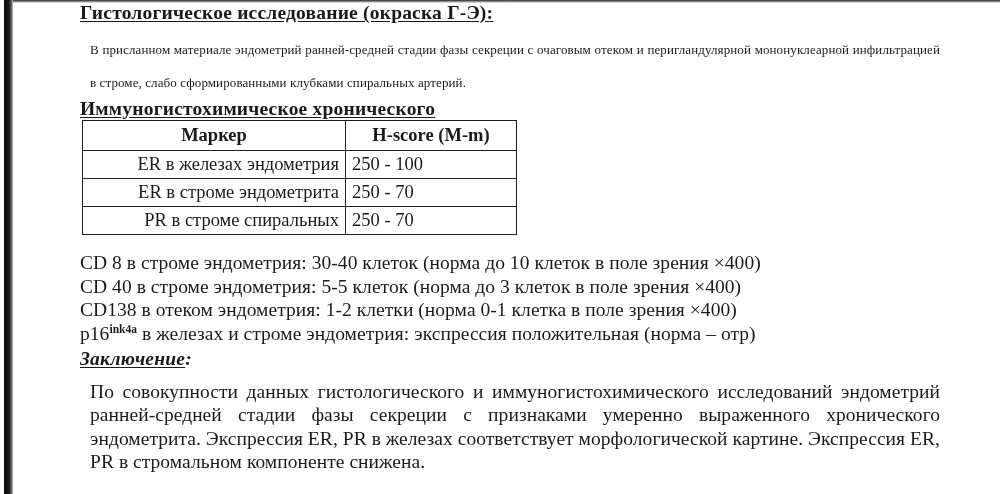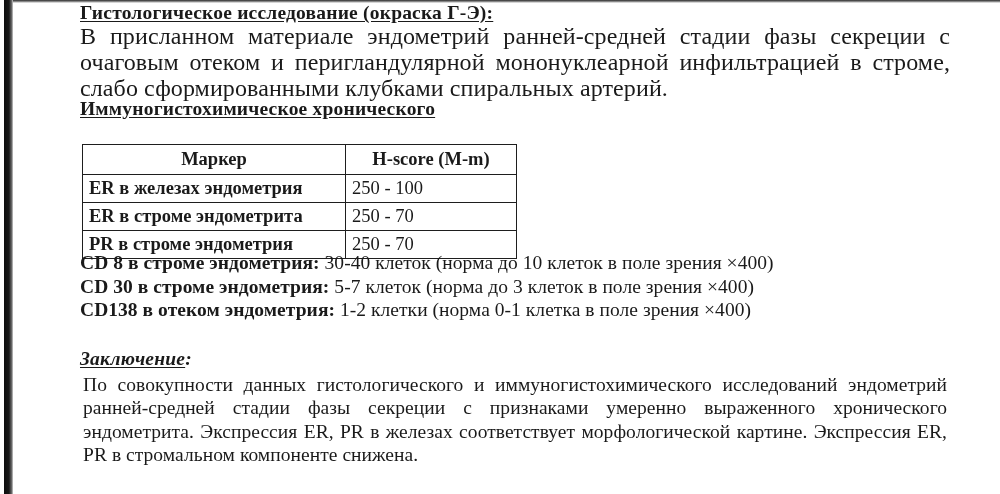--- a/index.html
+++ b/index.html
@@ -63,23 +63,23 @@
     letter-spacing: 0.2px;
   }
   .u { text-decoration: underline; text-underline-offset: 2px; }
 
   .head-hist {
     letter-spacing: 0.9px;
     font-size: 19.5px;
   }
 
   p.body-par {
-    font-size: 24px;
-    line-height: 26px;
-    margin: 0;
+    font-size: 13px;
+    line-height: 33px;
+    margin: 10px;
     padding: 0;
     text-align: justify;
     text-justify: inter-word;
     letter-spacing: 0.1px;
   }
 
   .head-ihc {
     font-size: 19.5px;
     letter-spacing: 0.4px;
     margin-top: 1px;
@@ -91,61 +91,61 @@
     width: 412px;
     table-layout: fixed;
   }
   table.ihc td {
     border: 1.6px solid #1e1e1e;
     font-size: 18.5px;
     line-height: 19px;
     padding: 2px 6px 3px 6px;
     height: 22px;
   }
-  table.ihc .c-marker { width: 250px; text-align: left; font-weight: bold; }
+  table.ihc .c-marker { width: 250px; text-align: right; }
   table.ihc .c-score  { width: 158px; text-align: left; }
   table.ihc tr.hdr td {
     font-weight: bold;
     text-align: center;
     padding-top: 3px;
     padding-bottom: 4px;
   }
 
   p.cd-line {
     font-size: 19.5px;
     line-height: 23.5px;
     margin: 0;
     padding: 0;
     white-space: nowrap;
     letter-spacing: 0.05px;
   }
-  p.cd-line .lbl { font-weight: bold; }
+  p.cd-line .lbl { font-weight: normal; }
   p.cd-line sup {
     font-size: 11.5px;
     font-weight: bold;
     vertical-align: super;
     line-height: 0;
   }
 
   .head-concl { margin-top: 0px; font-size: 19.5px; letter-spacing: 0.3px; }
 
   p.concl {
     font-size: 19.5px;
     line-height: 23.4px;
-    margin: 3px;
+    margin: 10px;
     padding: 0;
     text-align: justify;
     text-justify: inter-word;
     letter-spacing: 0.05px;
   }
 
   .blk-hist    { position: absolute; left: 0;  top: 1px;   width: 870px; }
   .blk-par     { position: absolute; left: 0;  top: 23px;  width: 870px; }
   .blk-ihchead { position: absolute; left: 0;  top: 97px;  width: 500px; }
-  .blk-table   { position: absolute; left: 0;  top: 118px; margin-top: 24px; }
+  .blk-table   { position: absolute; left: 0;  top: 118px; }
   .blk-cd      { position: absolute; left: 0;  top: 251px; width: 880px; }
   .blk-concl-h { position: absolute; left: 0;  top: 347px; width: 400px; font-style: italic; }
   .blk-concl   { position: absolute; left: 0;  top: 370px; width: 870px; }
 </style>
 </head>
 <body>
 
 <div class="page">
 
   <div class="edge-top"></div>
@@ -175,34 +175,35 @@
           </tr>
           <tr>
             <td class="c-marker">ER в железах эндометрия</td>
             <td class="c-score">250 - 100</td>
           </tr>
           <tr>
             <td class="c-marker">ER в строме эндометрита</td>
             <td class="c-score">250 - 70</td>
           </tr>
           <tr>
-            <td class="c-marker">PR в строме эндометрия</td>
+            <td class="c-marker">PR в строме спиральных</td>
             <td class="c-score">250 - 70</td>
           </tr>
         </tbody>
       </table>
     </div>
 
     <div class="blk-cd">
       <p class="cd-line"><span class="lbl">CD 8 в строме эндометрия:</span><span> 30-40 клеток (норма до 10 клеток в поле зрения ×400)</span></p>
 
-      <p class="cd-line"><span class="lbl">CD 30 в строме эндометрия:</span><span> 5-7 клеток (норма до 3 клеток в поле зрения ×400)</span></p>
+      <p class="cd-line"><span class="lbl">CD 40 в строме эндометрия:</span><span> 5-5 клеток (норма до 3 клеток в поле зрения ×400)</span></p>
 
       <p class="cd-line"><span class="lbl">CD138 в отеком эндометрия:</span><span> 1-2 клетки (норма 0-1 клетка в поле зрения ×400)</span></p>
 
+      <p class="cd-line"><span class="lbl">p16</span><sup>ink4a</sup><span class="lbl"> в железах и строме эндометрия:</span><span> экспрессия положительная (норма – отр)</span></p>
     </div>
 
     <div class="blk-concl-h">
       <h2 class="sec-head head-concl"><span class="u">Заключение</span><span>:</span></h2>
     </div>
 
     <div class="blk-concl">
       <p class="concl">По совокупности данных гистологического и иммуногистохимического исследований эндометрий ранней-средней стадии фазы секреции с признаками умеренно выраженного хронического эндометрита. Экспрессия ER, PR в железах соответствует морфологической картине. Экспрессия ER, PR в стромальном компоненте снижена.</p>
     </div>
 

